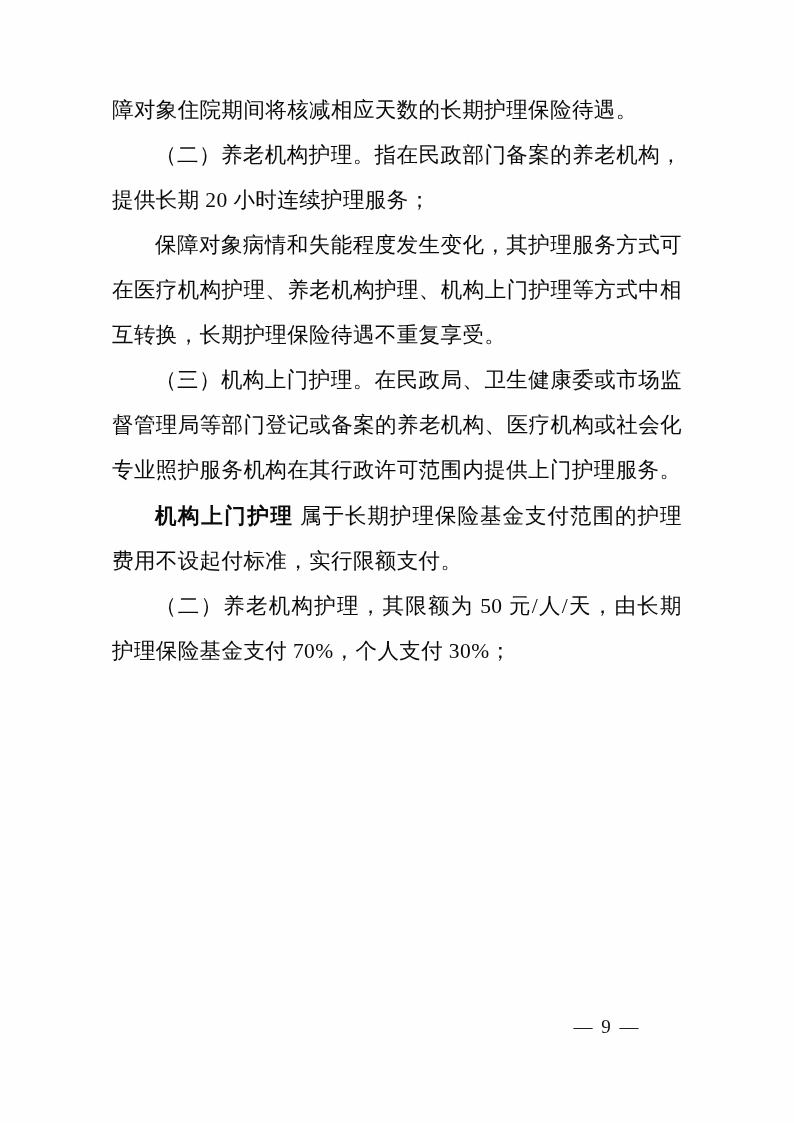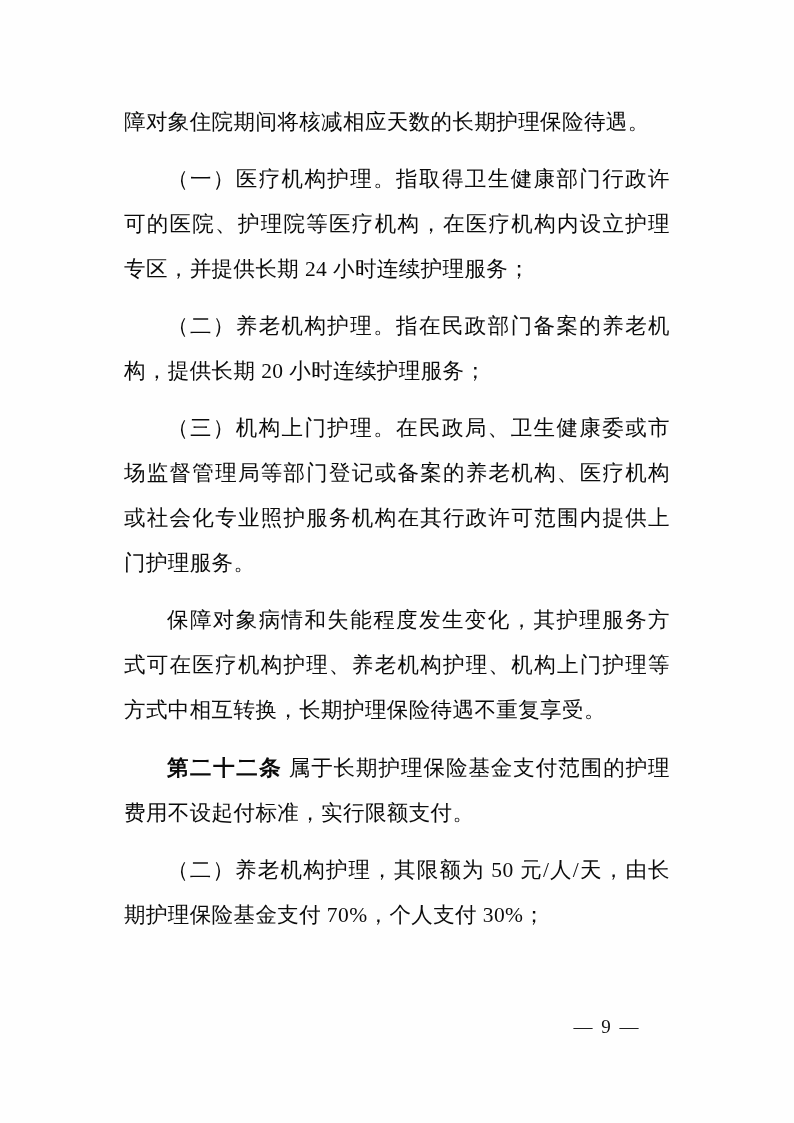--- a/index.html
+++ b/index.html
@@ -23,21 +23,21 @@
     height: 1123px;
     background: #fefefe;
   }
   .content {
     position: absolute;
     left: 112px;
     top: 88px;
     width: 570px;
   }
   p {
-    margin: 12px;
+    margin: 0;
     font-size: 21.5px;
     line-height: 45px;
     text-align: justify;
     text-justify: inter-ideograph;
     letter-spacing: 0.4px;
     font-family: "Liberation Serif", "DejaVu Serif", serif;
   }
   .indent {
     text-indent: 43px;
   }
@@ -71,38 +71,35 @@
 <body>
 
 <div class="page">
   <div class="content">
 
     <p class="noindent">
       <span>障对象住院期间将核减相应天数的长期护理保险待遇。</span>
     </p>
 
 
+
     <p class="indent">
-      <span>（一）医疗机构护理。指取得卫生健康部门行政许可的医院、护理院等医疗机构，在医疗机构内设立护理专区，并提供长期 24 小时连续护理服务；</span>
+      <span>（二）养老机构护理。指在民政部门备案的养老机构，提供长期 20 小时连续护理服务；</span>
     </p>
 
     <p class="indent">
-      <span>（二）养老机构护理。指在民政部门备案的养老机构，提供长期 20 小时连续护理服务；</span>
+      <span>保障对象病情和失能程度发生变化，其护理服务方式可在医疗机构护理、养老机构护理、机构上门护理等方式中相互转换，长期护理保险待遇不重复享受。</span>
     </p>
 
     <p class="indent">
       <span>（三）机构上门护理。在民政局、卫生健康委或市场监督管理局等部门登记或备案的养老机构、医疗机构或社会化专业照护服务机构在其行政许可范围内提供上门护理服务。</span>
     </p>
 
     <p class="indent">
-      <span>保障对象病情和失能程度发生变化，其护理服务方式可在医疗机构护理、养老机构护理、机构上门护理等方式中相互转换，长期护理保险待遇不重复享受。</span>
-    </p>
-
-    <p class="indent">
-      <span class="heading-run">第二十二条</span>
+      <span class="heading-run">机构上门护理</span>
       <span>属于长期护理保险基金支付范围的护理费用不设起付标准，实行限额支付。</span>
     </p>
 
 
     <p class="indent">
       <span>（二）养老机构护理，其限额为 50 元/人/天，由长期护理保险基金支付 70%，个人支付 30%；</span>
     </p>
 
   </div>
 

